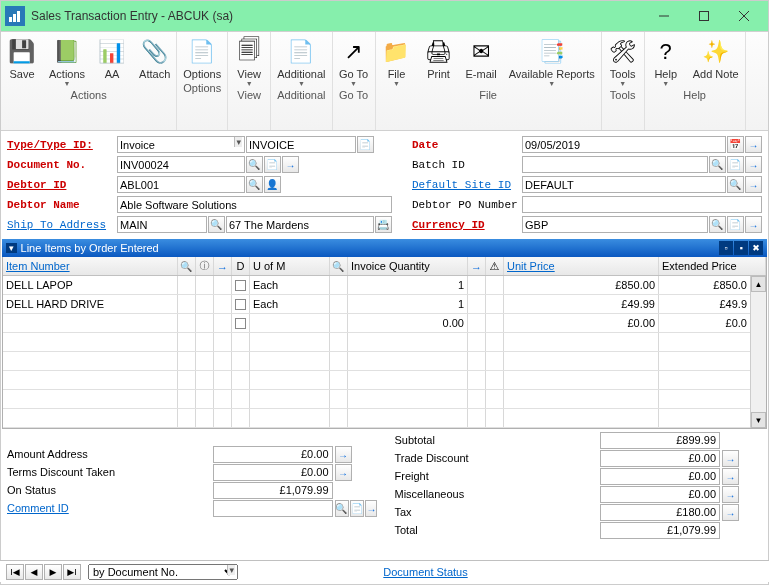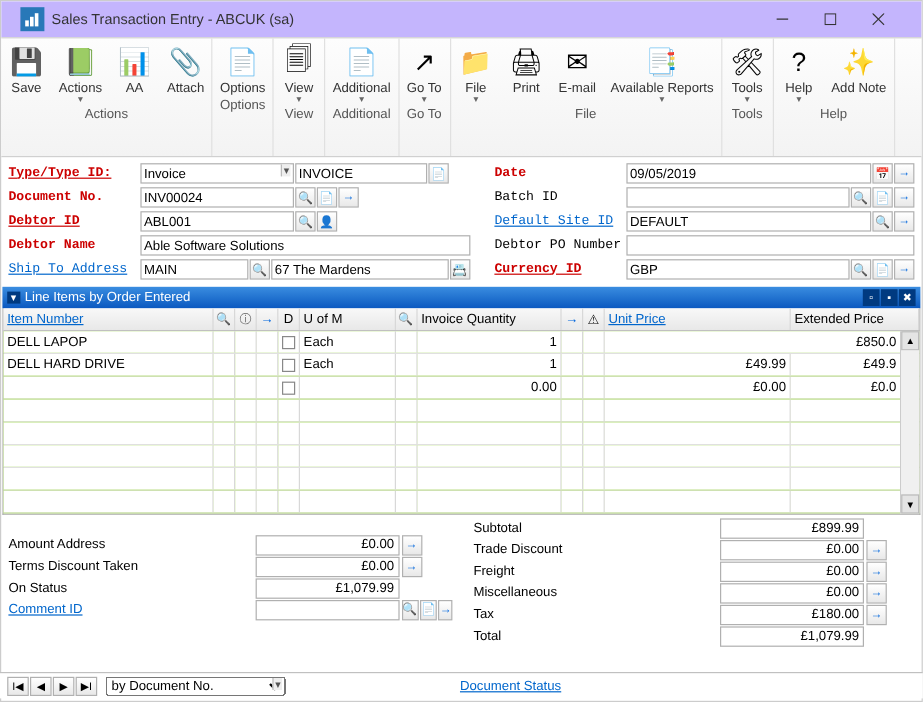--- a/index.html
+++ b/index.html
@@ -1,19 +1,19 @@
 <!DOCTYPE html>
 <html><head>
 <meta charset="utf-8">
 <style>
 * { box-sizing: border-box; margin: 0; padding: 0; font-family: "Segoe UI", Tahoma, sans-serif; font-size: 11px; }
 body { background: #fff; width: 769px; height: 585px; overflow: hidden; border: 1px solid #ccc; }
 
 
-.titlebar { height: 30px; display: flex; align-items: center; padding: 0 16px; background: #c4b5fd; }
+.titlebar { height: 30px; display: flex; align-items: center; padding: 0 4px; background: #86efac; }
 .titlebar .app-icn { width: 20px; height: 20px; background: #2878b8; margin-right: 6px; display: flex; align-items: center; justify-content: center; }
 .titlebar .title { font-size: 12px; color: #333; flex: 1; }
 .titlebar .winbtn { width: 40px; height: 28px; display: flex; align-items: center; justify-content: center; cursor: pointer; }
 
 
 .ribbon { height: 100px; border-top: 1px solid #d0d0d0; border-bottom: 1px solid #d0d0d0; display: flex; background: linear-gradient(#fdfdfd,#f3f3f3); }
 .ribbon .group { display: flex; flex-direction: column; align-items: center; border-right: 1px solid #e0e0e0; padding: 2px 0 0 0; }
 .ribbon .buttons { display: flex; }
 .ribbon .rbtn { display: flex; flex-direction: column; align-items: center; padding: 4px 6px 0 6px; cursor: pointer; min-width: 42px; }
 .ribbon .rbtn .ic { width: 28px; height: 28px; display: flex; align-items: center; justify-content: center; font-size: 22px; }
@@ -40,21 +40,21 @@
 
 .grid-title { background: linear-gradient(#3a8de0,#0a58c0); color: #fff; padding: 2px 4px; display: flex; align-items: center; height: 18px; margin: 2px 1px 0 1px; }
 .grid-title .gt-dd { background: #003a80; color: #fff; padding: 0 3px; margin-right: 4px; font-size: 9px; cursor:pointer; }
 .grid-title .gt-right { margin-left: auto; display: flex; gap: 1px; }
 .grid-title .gt-right span { background: #003a80; color: #fff; width: 14px; height: 14px; display: inline-flex; align-items: center; justify-content: center; font-size: 9px; cursor:pointer; }
 
 .grid { margin: 0 1px; border: 1px solid #b0b0b0; border-top: none; }
 .grid-head, .grid-row { display: flex; height: 19px; }
 .grid-head { background: linear-gradient(#f8f8f8,#e8e8e8); border-bottom: 1px solid #c0c0c0; }
 .grid-head > div, .grid-row > div { border-right: 1px solid #d8d8d8; padding: 2px 3px; overflow: hidden; white-space: nowrap; display:flex; align-items:center; }
-.grid-row { border-bottom: 1px solid #e0e0e0; background: #84cc16; text-align: right; }
+.grid-row { border-bottom: 1px solid #e0e0e0; background: #c2410c; text-align: right; }
 .grid-row > div { background: #fff; }
 .col-item { width: 175px; }
 .col-lookup { width: 18px; justify-content:center; }
 .col-d { width: 18px; justify-content:center; }
 .col-uom { width: 80px; }
 .col-lookup2 { width: 18px; justify-content:center;}
 .col-qty { width: 120px; justify-content:flex-end; }
 .col-arr { width: 18px; justify-content:center;}
 .col-warn { width: 18px; justify-content:center;}
 .col-price { width: 155px; justify-content:flex-end; }
@@ -358,20 +358,21 @@
         <div class="col-lookup"></div>
         <div class="col-lookup"></div>
         <div class="col-d">
           <span class="chk"></span>
         </div>
         <div class="col-uom">Each</div>
         <div class="col-lookup2"></div>
         <div class="col-qty">1</div>
         <div class="col-arr"></div>
         <div class="col-warn"></div>
+        <div class="col-price">£850.00</div>
         <div class="col-ext" style="padding-right:18px">£850.0</div>
       </div>
       <div class="grid-row">
         <div class="col-item">DELL HARD DRIVE</div>
         <div class="col-lookup"></div>
         <div class="col-lookup"></div>
         <div class="col-lookup"></div>
         <div class="col-d">
           <span class="chk"></span>
         </div>

